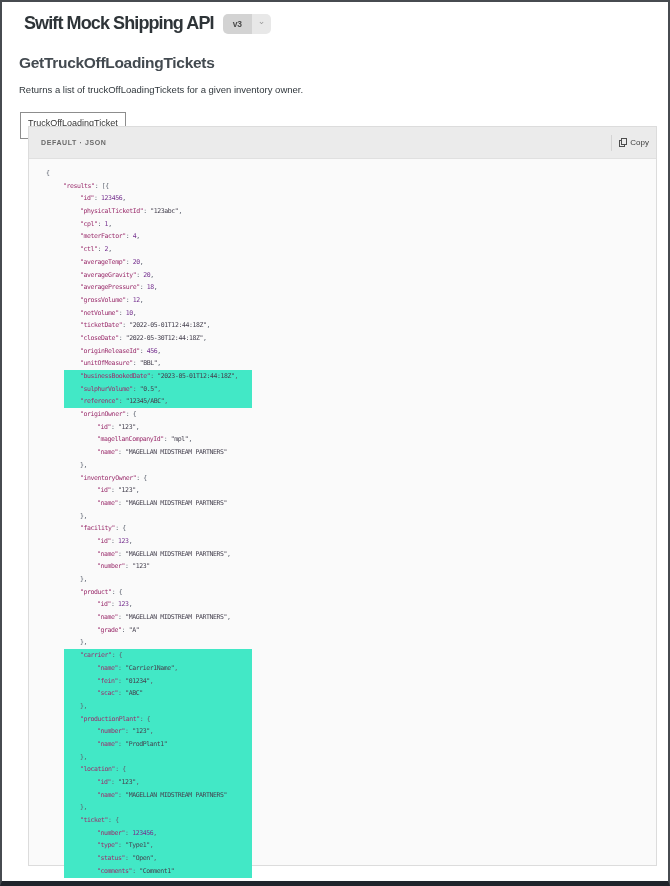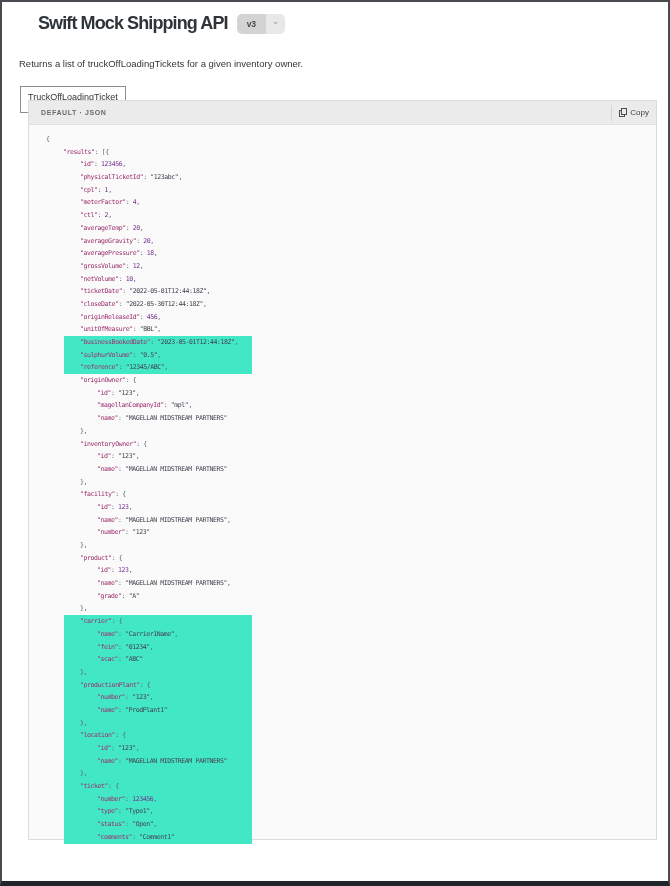--- a/index.html
+++ b/index.html
@@ -1,36 +1,36 @@
 <!DOCTYPE html>
 <html style="--hl: #42e8c6; --c-key: #9b2e6d; --c-str: #45414f; --c-num: #75308f; --c-punct: #5d6370;"><head>
 <meta charset="utf-8">
 <style>
   * { margin:0; padding:0; box-sizing:border-box; }
   body { background:#fff; font-family:"Liberation Sans", sans-serif; }
   .page {
     width:670px; height:886px; overflow:hidden; position:relative; background:#fff;
     border:2px solid #474b50; border-bottom:5px solid #20242b;
   }
-  .header-section { padding:11px 0 0 36px; }
+  .header-section { padding:11px 0 0 22px; }
   .title-row { display:flex; align-items:center; gap:9px; }
   h1 { font-size:18px; font-weight:bold; color:#2e3438; letter-spacing:-0.9px; }
   .version-pill { display:inline-flex; height:20px; border-radius:5px; overflow:hidden; cursor:pointer; }
   .version-pill .v { background:#d3d3d3; color:#4a4a4a; font-size:8.5px; font-weight:bold; padding:0 10px; display:flex; align-items:center; }
   .version-pill .chev { background:#e8e8e8; width:19px; display:flex; align-items:center; justify-content:center; color:#9a9a9a; font-size:9px; line-height:1; padding-bottom:4px; }
   .controls-row { margin-top:19px; display:flex; align-items:center; gap:13px; }
   .select { width:93px; height:19px; border:1px solid #4a4a4a; border-radius:2px; background:#fff; font-size:9.5px; font-weight:bold; color:#1d1d1d; display:flex; align-items:center; justify-content:space-between; padding:0 5px; cursor:pointer; }
   .sel-chev { font-size:8px; color:#222; }
   .changelog { font-size:9.5px; color:#4c8bc9; text-decoration:none; cursor:pointer; }
   .endpoint-section { padding:20px 0 0 17px; }
   h2 { font-size:15.5px; font-weight:bold; color:#434a50; letter-spacing:-0.3px; }
-  .desc { font-size:9.5px; color:#30373c; margin-top:4px; }
+  .desc { font-size:9.5px; color:#30373c; margin-top:12px; }
   .tab { display:inline-block; position:relative; z-index:0; margin-top:17px; margin-left:1px; border:1px solid #8d8d8d; background:#fff; font-size:9px; color:#333; padding:5px 7px 10px 7px; cursor:pointer; }
   .code-block { position:relative; z-index:1; margin:-13px 11px 0 9px; border:1px solid #dcdcdc; background:#fafafa; height:740px; }
-  .code-header { height:24px; background:#ebebeb; border-bottom:1px solid #e0e0e0; display:flex; align-items:center; justify-content:space-between; padding-left:12px; }
+  .code-header { height:32px; background:#ebebeb; border-bottom:1px solid #e0e0e0; display:flex; align-items:center; justify-content:space-between; padding-left:12px; }
   .code-header-label { font-size:7px; font-weight:bold; color:#6a6a6a; letter-spacing:0.6px; }
   .copy-btn { height:16px; border:none; border-left:1px solid #d4d4d4; background:#ebebeb; display:flex; align-items:center; gap:3px; padding:0 7px; font-family:"Liberation Sans", sans-serif; font-size:8px; color:#3d3d3d; cursor:pointer; }
   .copy-icon svg { display:block; }
   .code-body { padding-top:8px; font-family:"DejaVu Sans Mono", monospace; font-size:6.5px; letter-spacing:-0.4px; }
   .code-line { height:12.7px; line-height:12.7px; white-space:pre; }
   .code-line.hl { background:linear-gradient(90deg, transparent 35px, var(--hl) 35px, var(--hl) 223px, transparent 223px); }
   .t-k { color:var(--c-key); }
   .t-s { color:var(--c-str); }
   .t-n { color:var(--c-num); }
   .t-p { color:var(--c-punct); }
@@ -44,20 +44,21 @@
     <div class="title-row">
       <h1>Swift Mock Shipping API</h1>
       <div class="version-pill">
         <span class="v">v3</span>
         <span class="chev">⌄</span>
       </div>
     </div>
   </div>
 
   <div class="endpoint-section">
+    <h2>GetTruckOffLoadingTickets</h2>
     <p class="desc">Returns a list of truckOffLoadingTickets for a given inventory owner.</p>
 
     <div class="tab">TruckOffLoadingTicket</div>
 
     <div class="code-block">
       <div class="code-header">
         <span class="code-header-label">DEFAULT · JSON</span>
         <button class="copy-btn">
           <span class="copy-icon">
             <svg width="8" height="9" viewBox="0 0 8 9">

